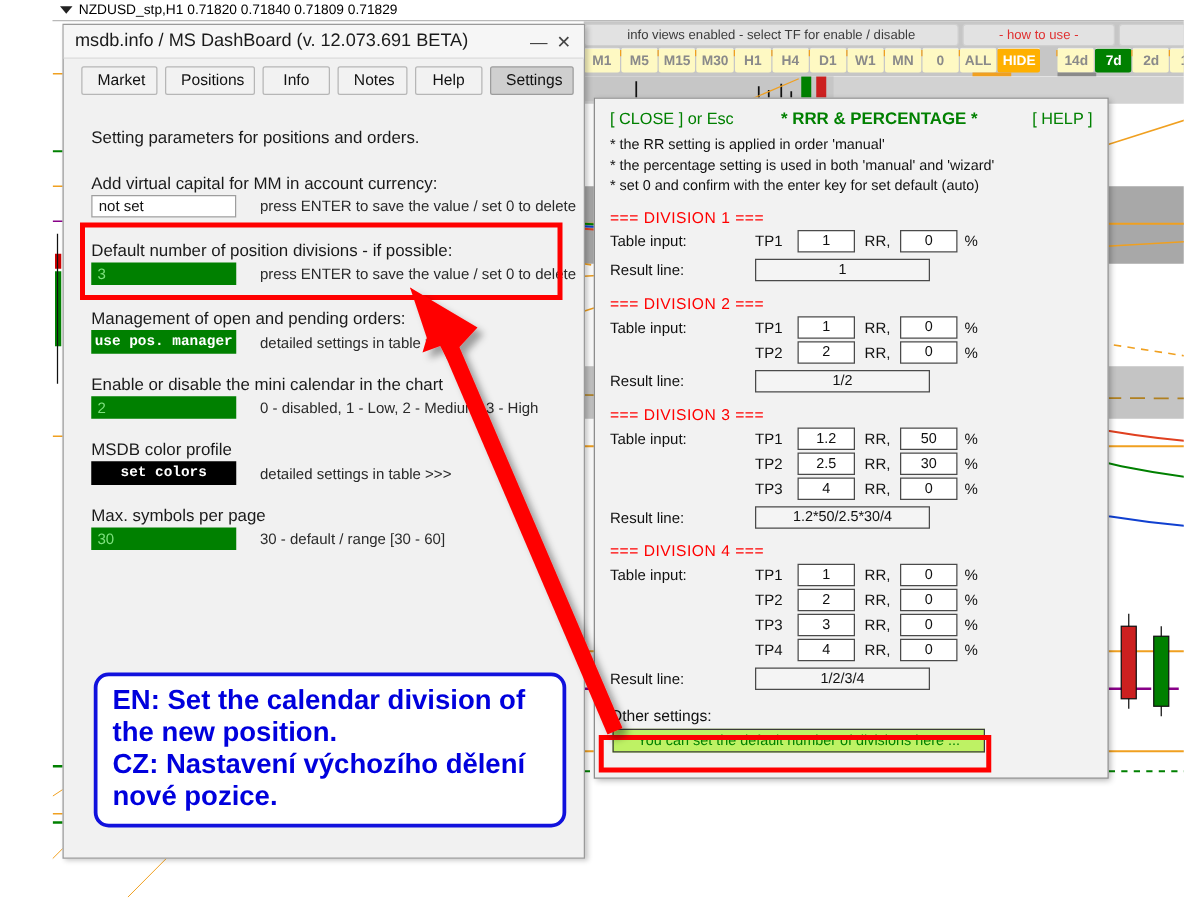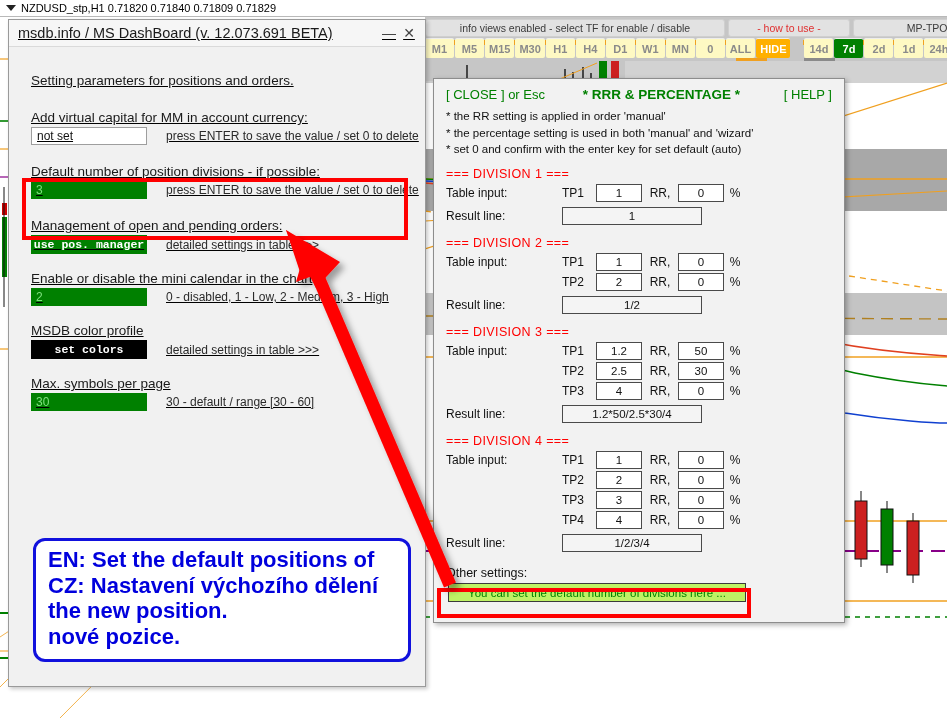--- a/index.html
+++ b/index.html
@@ -3,21 +3,21 @@
 <meta charset="utf-8">
 <style>
   * { box-sizing: border-box; }
   html, body {
     margin: 0; padding: 0;
     width: 947px; height: 718px;
     overflow: hidden;
     font-family: "Liberation Sans", sans-serif;
     background: #ffffff;
   }
-  #root { position: relative; width: 816px; height: 718px; background:#ffffff; }
+  #root { position: relative; width: 816px; height: 718px; background:#ffffff;margin-left:42px; }
 
   
   .chart-bg { position:absolute; inset:0; background:#ffffff; }
   .chart-symbolbar {
     position:absolute; left:0; top:0; width:947px; height:17px;
     background:#ffffff; border-bottom:1px solid #b9b9b9;
     font-size:11px; color:#000; display:flex; align-items:center; gap:5px;
     padding-left:6px; white-space:nowrap;
   }
   .caret-dn { width:0;height:0;border-left:5px solid transparent;border-right:5px solid transparent;border-top:6px solid #222; display:inline-block; }
@@ -45,21 +45,20 @@
   .tf-underline.grey { background:#8a8a8a; }
 
   .chart-plot { position:absolute; left:425px; top:61px; width:522px; height:657px; overflow:hidden; }
   .chart-left { position:absolute; left:0; top:17px; width:425px; height:701px; overflow:hidden; background:#fff; }
 
   
   .msdb {
     position:absolute; left:8px; top:19px; width:418px; height:668px;
     background:#f1f1f1; border:1px solid #9a9a9a;
     box-shadow: 2px 2px 4px rgba(0,0,0,.22);
-    text-decoration: underline;
   }
   .msdb-title {
     height:27px; background:#f6f6f6; border-bottom:1px solid #dadada;
     display:flex; align-items:center; padding:0 6px 0 9px;
     font-size:14.5px; color:#1a1a1a;
   }
   .msdb-title .t { flex:1; }
   .msdb-win-btn { width:20px; text-align:center; font-size:14px; color:#444; cursor:default; }
   .msdb-tabs { display:flex; gap:6px; padding:6px 8px 0 14px; }
   .tab {
@@ -337,20 +336,28 @@
   </div>
 </div>
 
 <div class="msdb">
   <div class="msdb-title">
     <span class="t">msdb.info / MS DashBoard (v. 12.073.691 BETA)</span>
     <span class="msdb-win-btn">—</span>
     <span class="msdb-win-btn">✕</span>
   </div>
 
+  <div class="msdb-tabs">
+    <div class="tab">Market</div>
+    <div class="tab">Positions</div>
+    <div class="tab">Info</div>
+    <div class="tab">Notes</div>
+    <div class="tab">Help</div>
+    <div class="tab active">Settings</div>
+  </div>
 
   <div class="msdb-body">
     <div class="msdb-intro">Setting parameters for positions and orders.</div>
 
     <div class="grp" style="margin-top:22px;">
       <div class="grp-label">Add virtual capital for MM in account currency:</div>
       <div class="grp-row">
         <div class="fieldbox">not set</div>
         <div class="hint">press ENTER to save the value / set 0 to delete</div>
       </div>
@@ -393,23 +400,23 @@
       <div class="grp-row">
         <div class="fieldbox green val">30</div>
         <div class="hint">30 - default / range [30 - 60]</div>
       </div>
     </div>
   </div>
 
   <div class="redbox" style="left:13px; top:158px; width:386px; height:62px;"></div>
 
   <div class="callout" style="left:24px; top:518px; width:378px; height:124px;">
-    <div>EN: Set the default positions of</div>
+    <div>EN: Set the calendar division of</div>
+    <div>the new position.</div>
     <div>CZ: Nastavení výchozího dělení</div>
-    <div>the new position.</div>
     <div>nové pozice.</div>
   </div>
 </div>
 
 <div class="rrr">
   <div class="rrr-head">
     <span class="close">[ CLOSE ] or Esc</span>
     <span class="mid">* RRR &amp; PERCENTAGE *</span>
     <span>[ HELP ]</span>
   </div>

